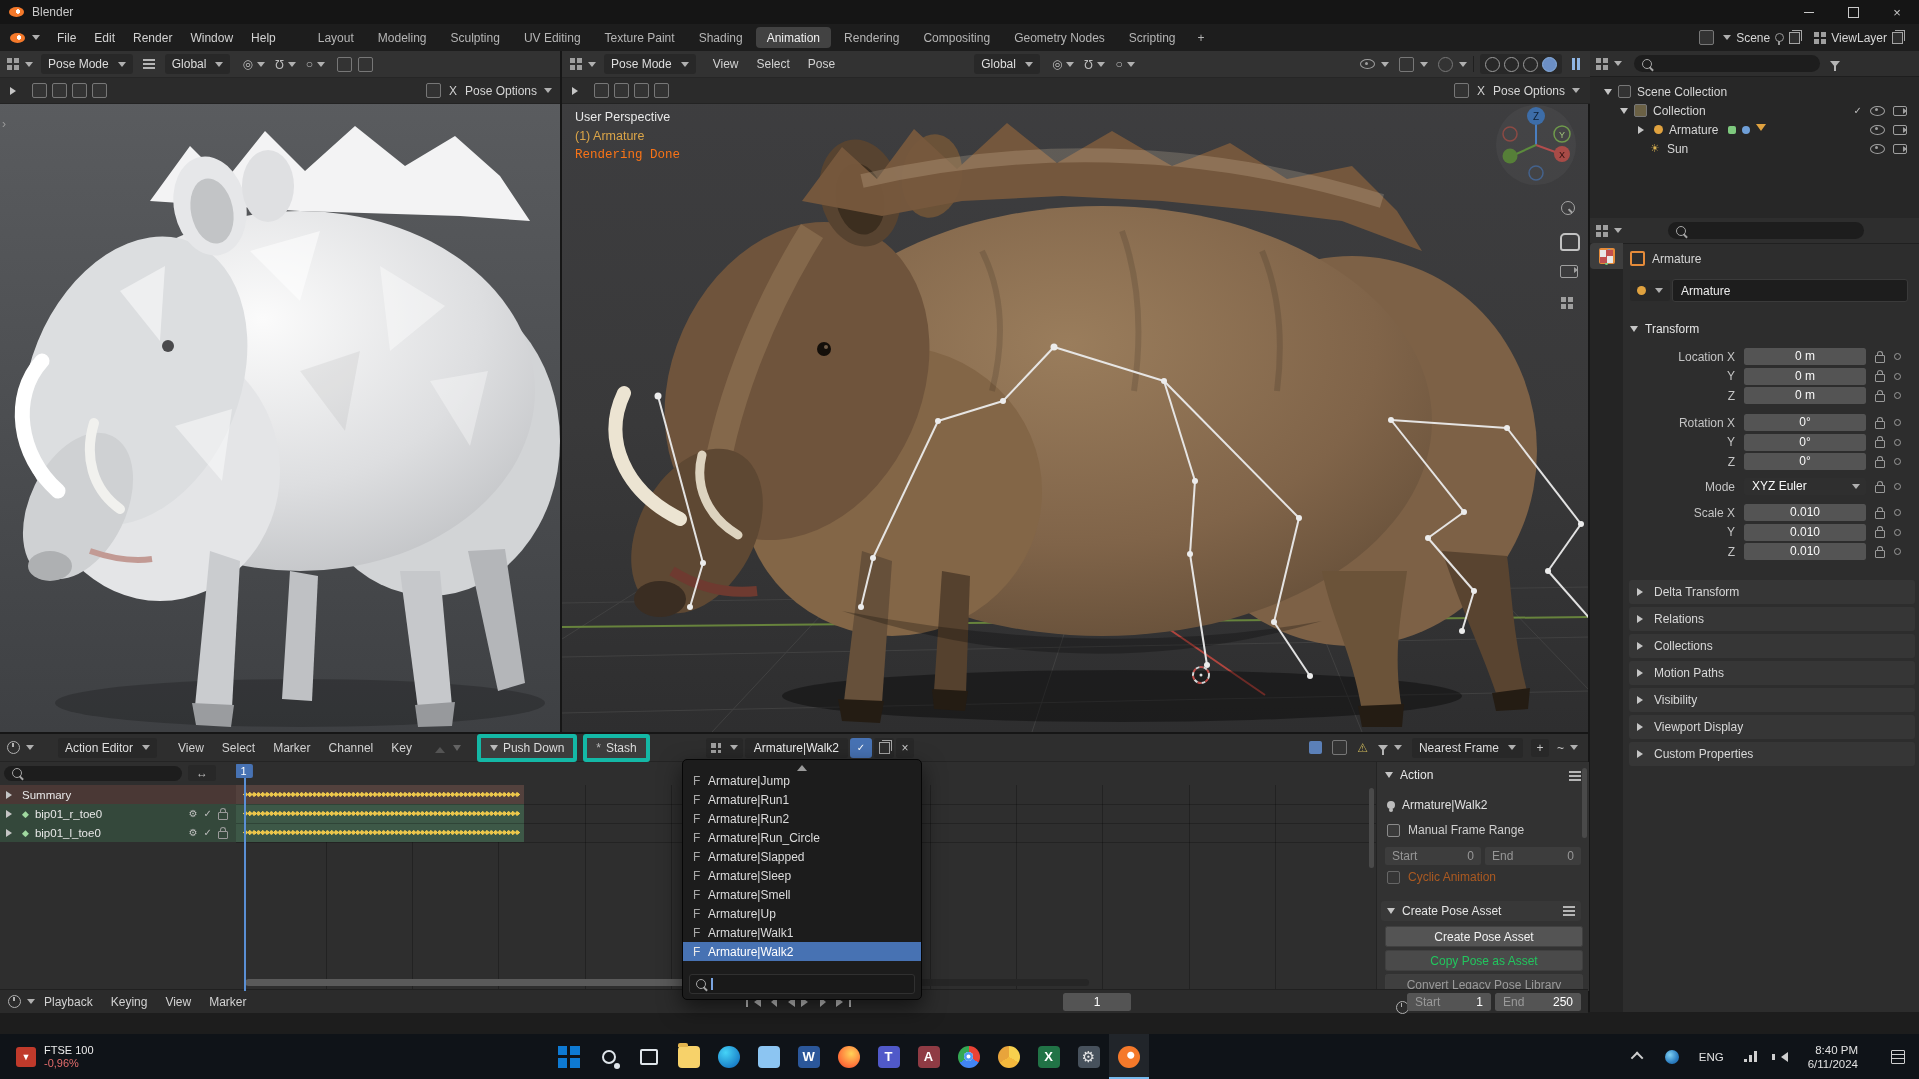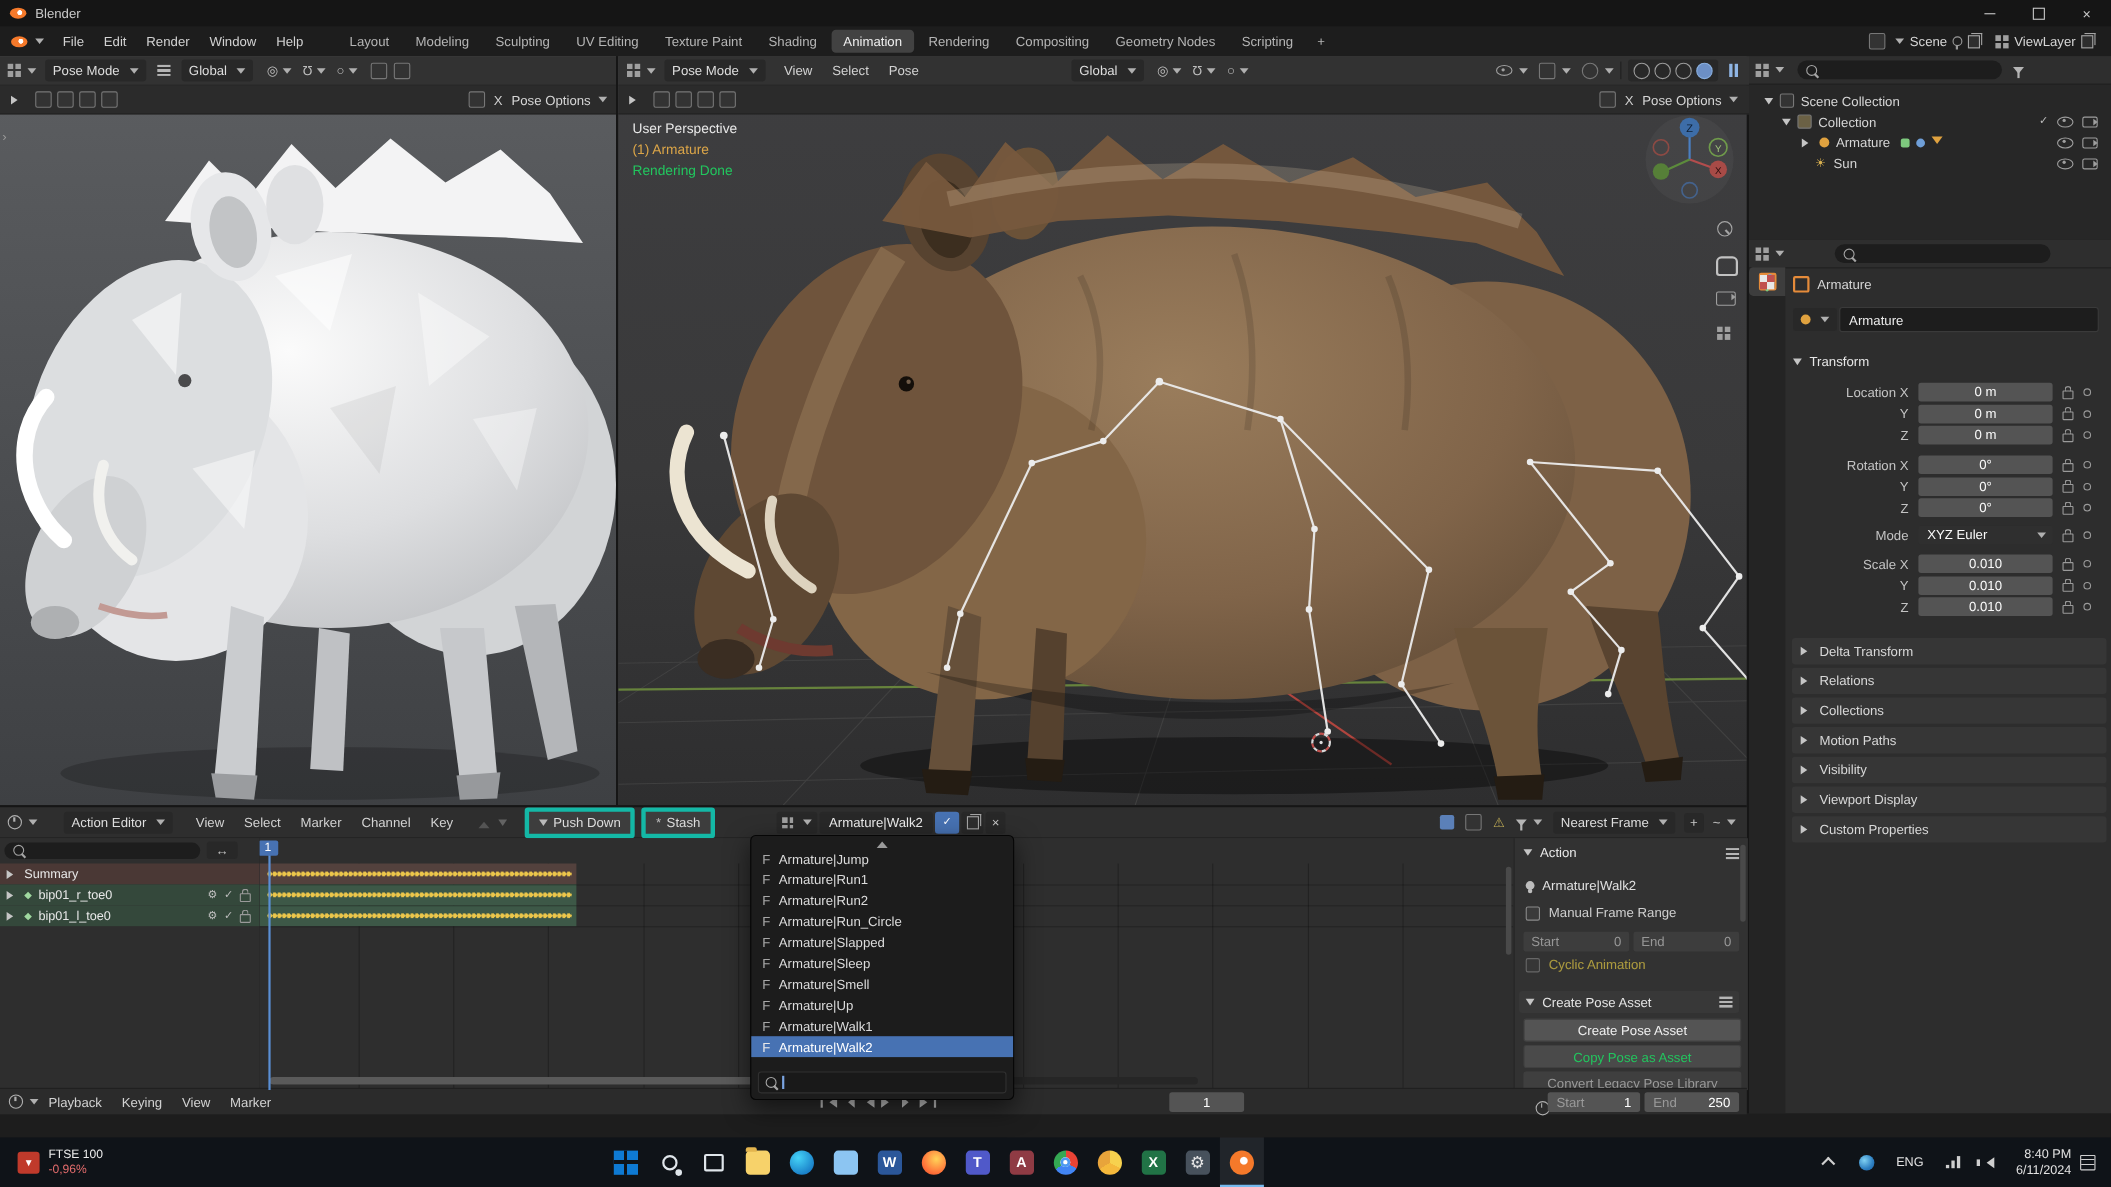--- a/index.html
+++ b/index.html
@@ -493,21 +493,21 @@
       <span class="sqico"></span>
       <span style="margin:0 8px;color:#cfcfcf;">X</span>
       <span class="flex" style="margin-right:10px;gap:3px;">
         <span>Pose Options</span>
           <span class="car"></span>
       </span>
     </div>
     <div class="overlay-text" style="left:13px;top:57px;">
       <div style="color:#e8e8e8;">User Perspective</div>
       <div style="color:#dba548;">(1) Armature</div>
-      <div style="color:#22c55e;">Rendering Done</div>
+      <div style="color:#f97316;font-family:Liberation Mono, monospace;">Rendering Done</div>
     </div>
     <svg class="abs" style="left:932px;top:52px;z-index:4;" width="84" height="84">
       <circle cx="42" cy="42" r="40" fill="rgba(255,255,255,0.04)"></circle>
       <line x1="42" y1="42" x2="42" y2="18" stroke="#4a7fc1" stroke-width="2"></line>
       <circle cx="42" cy="13" r="9" fill="#3d6da8"></circle>
       <text x="42" y="17" text-anchor="middle" font-size="10" fill="#0e1f33" font-family="Liberation Sans, sans-serif">Z</text>
       <line x1="42" y1="42" x2="64" y2="50" stroke="#b24d4d" stroke-width="2"></line>
       <circle cx="68" cy="51" r="8" fill="#a84b47"></circle>
       <text x="68" y="55" text-anchor="middle" font-size="9" fill="#2e0f0e" font-family="Liberation Sans, sans-serif">X</text>
       <line x1="42" y1="42" x2="20" y2="52" stroke="#5c8b3c" stroke-width="2"></line>
@@ -882,21 +882,21 @@
         <div class="abs dp-field" style="left:8px;top:85px;width:82px;">
           <span>Start</span>
           <span>0</span>
         </div>
         <div class="abs dp-field" style="left:108px;top:85px;width:82px;">
           <span>End</span>
           <span>0</span>
         </div>
         <div class="abs flex" style="left:10px;top:108px;gap:8px;opacity:0.6;">
           <span class="dp-check"></span>
-          <span style="color:#fde047;">Cyclic Animation</span>
+          <span style="color:#f97316;">Cyclic Animation</span>
         </div>
         <div class="abs flex" style="left:4px;top:139px;width:200px;height:20px;background:#383838;border-radius:3px;gap:7px;padding-left:6px;box-sizing:border-box;">
           <span class="tri-d"></span>
             <span style="color:#e4e4e4;">Create Pose Asset</span>
           <span style="flex:1;"></span>
             <span class="i-burger" style="margin-right:6px;"></span>
         </div>
         <div class="abs" style="left:0;top:164px;width:212px;">
 
         <div class="dp-btn" style="position:relative;left:8px;margin-bottom:3px;">
@@ -1069,20 +1069,20 @@
         <span class="tb-app active app-blender">
           <span class="app-glyph" style="background: radial-gradient(circle at 58% 42%, rgb(255, 255, 255) 0px, rgb(255, 255, 255) 3px, rgb(245, 121, 42) 4px);"></span>
         </span>
       </span>
     <span style="flex:1;"></span>
     <span class="i-chev-up" style="margin-right:22px;"></span>
     <span style="width:14px;height:14px;border-radius:50%;background:radial-gradient(circle at 35% 35%,#7fd0f2,#2d7fc1 60%,#1b5fa0);margin-right:20px;"></span>
     <span style="margin-right:20px;color:#e2e2e2;font-size:11.5px;">ENG</span>
     <span class="i-bars" style="margin-right:18px;"></span>
     <span class="i-vol" style="margin-right:20px;"></span>
-    <span style="text-align:right;font-size:11.5px;line-height:14px;color:#e2e2e2;margin-right:8px;">
+    <span style="text-align:right;font-size:11.5px;line-height:14px;color:#e2e2e2;margin-right:33px;">
       <div>8:40 PM</div>
       <div>6/11/2024</div>
     </span>
     <span class="i-notif" style="margin-right:14px;"></span>
   </div>
 
 </div>
 
 </body></html>

